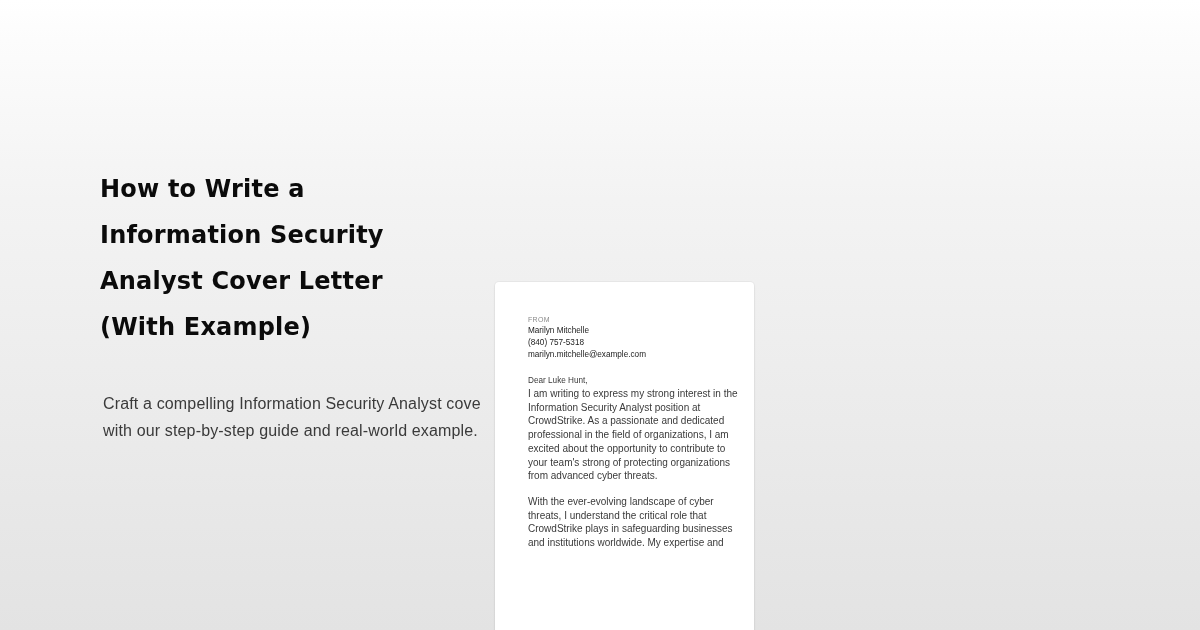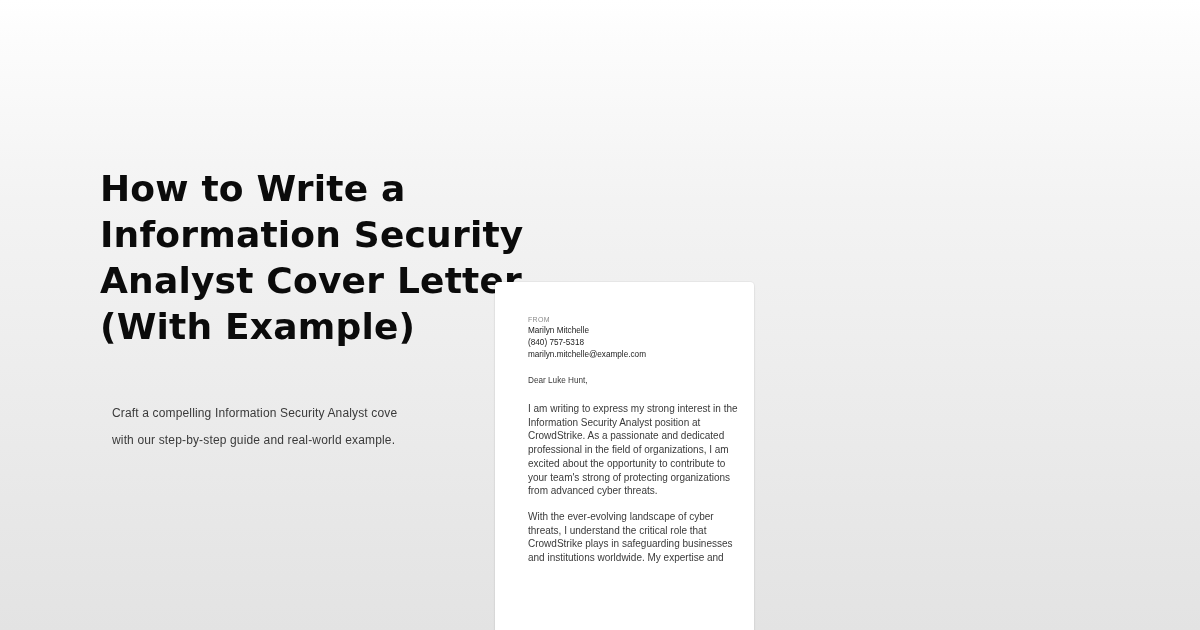--- a/index.html
+++ b/index.html
@@ -4,41 +4,41 @@
 <style>
   html, body { margin: 0; padding: 0; }
   body {
     width: 1200px; height: 630px; overflow: hidden; position: relative;
     background: linear-gradient(to bottom, #ffffff 0px, #fcfcfc 40px, #f3f3f3 200px, #ebebeb 420px, #e3e3e3 630px);
     font-family: "Liberation Sans", sans-serif;
   }
   .hero-title {
     position: absolute; left: 100px; top: 166px; width: 520px; margin: 0;
     font-family: "DejaVu Sans", sans-serif; font-weight: bold;
-    font-size: 36px; line-height: 46px; color: #0b0b0b; letter-spacing: 0.2px;
+    font-size: 24px; line-height: 46px; color: #0b0b0b; letter-spacing: 0.2px;
   }
   .hero-title span { display: block; white-space: nowrap; }
   .hero-desc {
-    position: absolute; left: 100px; top: 388px; width: 520px; margin: 12px;
-    font-family: "Liberation Sans", sans-serif; font-size: 12px; line-height: 26.5px;
+    position: absolute; left: 100px; top: 388px; width: 520px; margin: 3px;
+    font-family: "Liberation Sans", sans-serif; font-size: 16px; line-height: 26.5px;
     color: #3a3a3a; letter-spacing: 0.15px;
   }
   .hero-desc span { display: block; white-space: nowrap; }
   .letter-card {
     position: absolute; left: 495px; top: 282px; width: 259px; height: 360px;
     background: #ffffff; border-radius: 4px;
     box-shadow: 0 0 0 1px rgba(0,0,0,0.03), 0 1px 3px rgba(0,0,0,0.06);
     z-index: 2; overflow: hidden;
   }
   .letter-inner { position: absolute; left: 33px; top: 33px; width: 200px;
     font-family: "Liberation Sans", sans-serif; color: #1c1c1c; }
   .lbl { font-size: 7px; color: #8a8a8a; letter-spacing: 0.3px; line-height: 10px; }
   .ln { font-size: 8.2px; line-height: 12px; white-space: nowrap; color: #1c1c1c; }
   .blk { margin-bottom: 4px; }
-  .greet { font-size: 8.2px; line-height: 12px; color: #3a3a3a; margin-top: 14px; margin-bottom: 15px; }
+  .greet { font-size: 8.2px; line-height: 12px; color: #3a3a3a; margin-top: 14px; margin-bottom: 0; }
   .para { font-size: 10px; line-height: 13.7px; color: #3a3a3a; margin-bottom: 12px; }
   .para span { display: block; white-space: nowrap; }
 </style>
 </head>
 <body>
 
 <h1 class="hero-title">
   <span>How to Write a</span>
   <span>Information Security</span>
   <span>Analyst Cover Letter</span>

